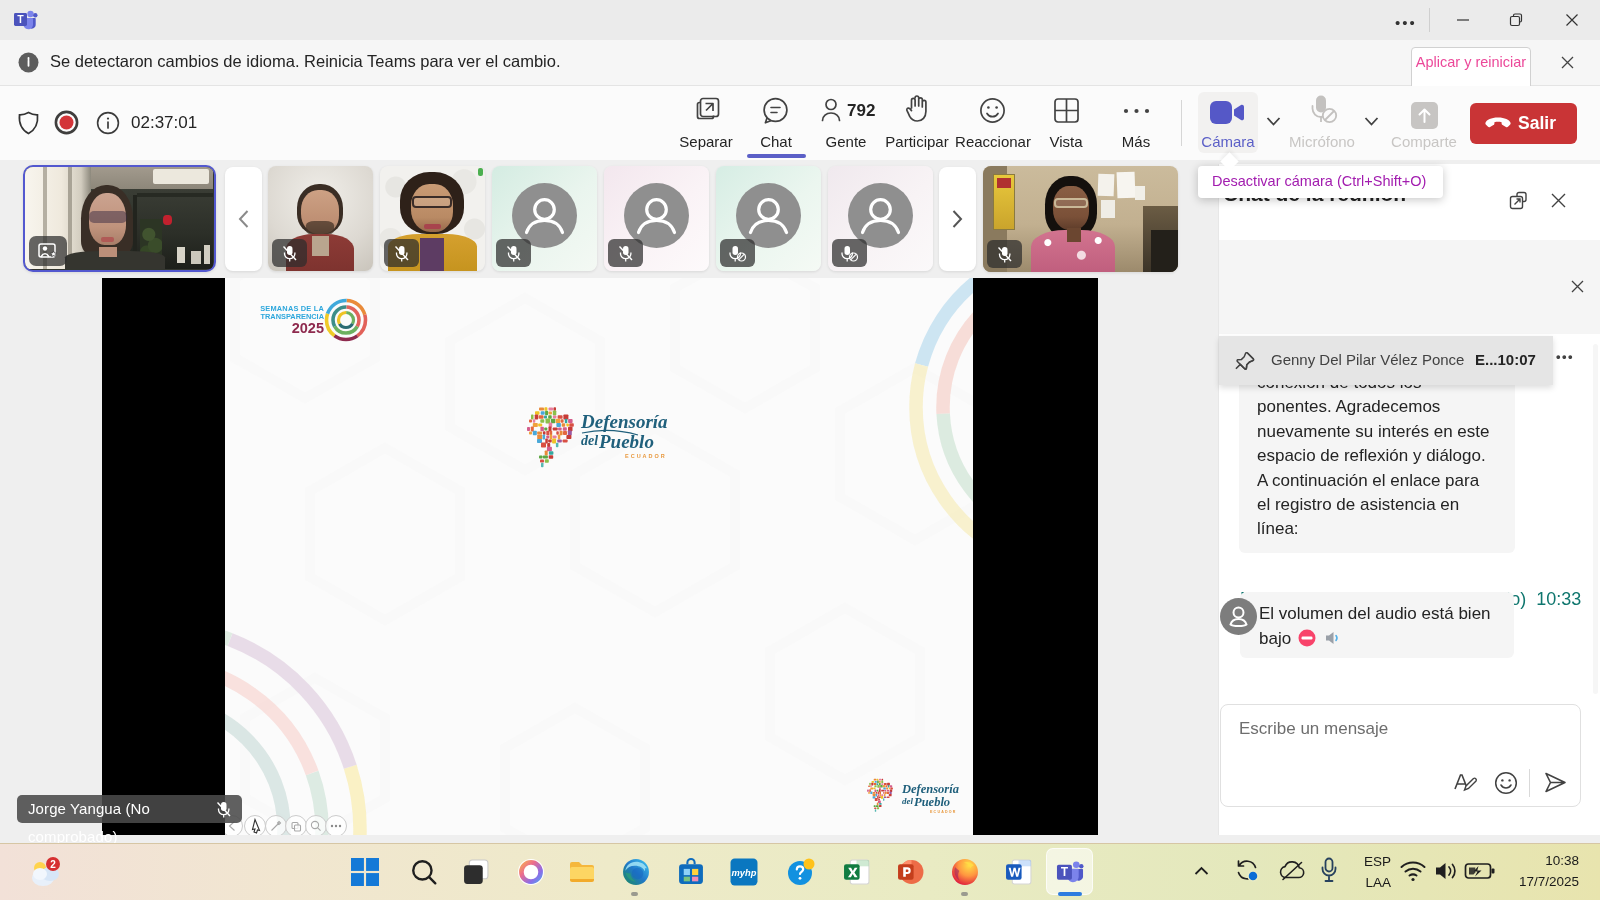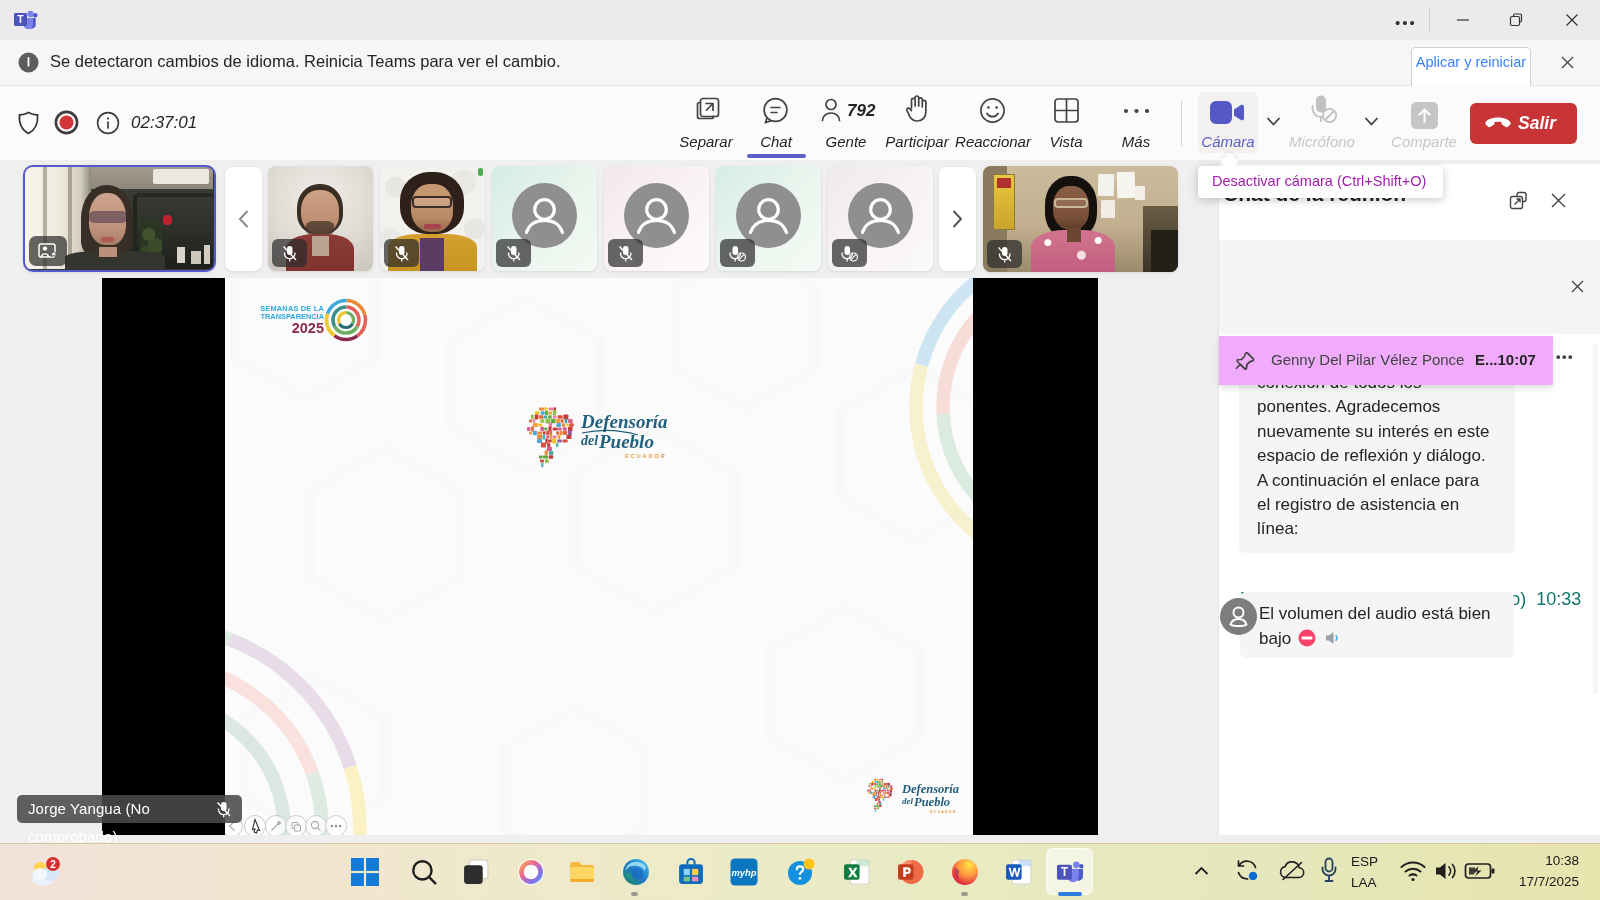--- a/index.html
+++ b/index.html
@@ -10,21 +10,21 @@
 
 #titlebar { left:0; top:0; width:1600px; height:40px; background:#ebebeb; }
 #titletext { left:48px; top:12px; font-size:15px; color:#1b1b1b; }
 .winctl { color:#444; }
 
 
 #notifbar { left:0; top:40px; width:1600px; height:46px; background:#f6f6f6; border-bottom:1px solid #e4e4e4; }
 
 
 #toolbarbg { left:0; top:86px; width:1600px; height:74px; background:#fbfbfb; }
-#toolbar { left:0; top:0; width:1600px; height:160px; background:transparent;font-style:italic; }
+#toolbar { left:0; top:0; width:1600px; height:160px; background:transparent; }
 
 
 #filmstrip { left:0; top:160px; width:1600px; height:118px; background:#efefef; }
 .tile { position:absolute; top:6px; height:106px; border-radius:8px; overflow:hidden; box-shadow:0 1px 3px rgba(0,0,0,0.10); }
 .micbadge { position:absolute; left:4px; bottom:4px; width:35px; height:28px; background:rgba(45,45,45,0.72); border-radius:6px; display:flex; align-items:center; justify-content:center; }
 
 
 #stage { left:102px; top:278px; width:996px; height:557px; background:#000; }
 #slide { position:absolute; left:123px; top:0; width:748px; height:557px; background:#fbfbfb; overflow:hidden; }
 #slidetitle { position:absolute; left:0; top:206px; width:748px; text-align:center; font-weight:bold; font-size:33.4px; line-height:40.6px; color:#29a9e1; letter-spacing:0px; }
@@ -66,21 +66,21 @@
       <path d="M2.5 2.5l11 11M13.5 2.5l-11 11" stroke="#333" stroke-width="1.2"></path>
     </svg>
 </div>
 
 <div class="abs" id="notifbar">
   <svg class="abs" style="left:18px;top:12px" width="21" height="21" viewBox="0 0 21 21">
       <circle cx="10.5" cy="10.5" r="10" fill="#5d5d5d"></circle>
       <path d="M10.5 8.6v5.2M10.5 5.8v1.4" stroke="#fff" stroke-width="1.8" stroke-linecap="round"></path>
     </svg>
   <div class="abs" style="left:50px;top:12px;font-size:16.5px;color:#242424">Se detectaron cambios de idioma. Reinicia Teams para ver el cambio.</div>
-  <div class="abs" style="left:1411px;top:7px;width:120px;height:47px;background:#fff;border:1px solid #d1d1d1;border-radius:4px;text-align:center;line-height:29px;font-size:14.5px;color:#3b82f6">Aplicar y reiniciar</div>
+  <div class="abs" style="left:1411px;top:7px;width:120px;height:47px;background:#fff;border:1px solid #d1d1d1;border-radius:4px;text-align:center;line-height:29px;font-size:14.5px;color:#ec4899">Aplicar y reiniciar</div>
   <svg class="abs" style="left:1560px;top:15px" width="15" height="15" viewBox="0 0 15 15">
       <path d="M2 2l11 11M13 2L2 13" stroke="#444" stroke-width="1.3"></path>
     </svg>
 </div>
 
 <div class="abs" id="toolbarbg"></div>
 <div class="abs" id="toolbar">
 
   <svg class="ticon" style="left:17px;top:111px" width="23" height="24" viewBox="0 0 23 24">
       <path d="M11.5 1.5c2.8 1.6 5.9 2.4 9 2.3.5 5.2.6 13.3-9 18.7-9.6-5.4-9.5-13.5-9-18.7 3.1.1 6.2-.7 9-2.3z" fill="none" stroke="#333" stroke-width="1.7"></path>
@@ -632,21 +632,21 @@
     </svg>
 
   <div class="abs" style="left:0;top:76px;width:382px;height:94px;background:#f5f5f5">
     <svg class="abs" style="left:351px;top:39px" width="15" height="15" viewBox="0 0 15 15">
         <path d="M2 2l11 11M13 2L2 13" stroke="#424242" stroke-width="1.3"></path>
       </svg>
   </div>
 
   <div class="abs" style="left:20px;top:196px;width:276px;background:#f5f5f5;border-radius:6px;padding:11px 18px;font-size:17px;line-height:24.4px;color:#242424">conexión de todos los ponentes. Agradecemos nuevamente su interés en este espacio de reflexión y diálogo. A continuación el enlace para el registro de asistencia en línea:</div>
 
-  <div class="abs" style="left:0;top:172px;width:334px;height:49px;background:#f0abfc;box-shadow:0 3px 6px rgba(0,0,0,0.13)">
+  <div class="abs" style="left:0;top:172px;width:334px;height:49px;background:#e5e5e5;box-shadow:0 3px 6px rgba(0,0,0,0.13)">
     <svg class="abs" style="left:16px;top:15px" width="20" height="20" viewBox="0 0 20 20">
         <path d="M12.2 1.8l6 6c.6.6.4 1.5-.3 1.8l-3.4 1.4-2.7 2.7-.4 3.6c-.1.8-1.1 1.1-1.7.5l-4.4-4.4-4.4 4.4" fill="none" stroke="#424242" stroke-width="1.5" stroke-linejoin="round"></path>
         <path d="M12.2 1.8l6 6c.6.6.4 1.5-.3 1.8l-3.4 1.4-2.7 2.7-.4 3.6c-.1.8-1.1 1.1-1.7.5l-7.3-7.3c-.6-.6-.3-1.6.5-1.7l3.6-.4 2.7-2.7 1.4-3.4c.3-.7 1.2-.9 1.8-.3z" fill="none" stroke="#424242" stroke-width="1.5" stroke-linejoin="round"></path>
       </svg>
     <div class="abs" style="left:52px;top:15px;font-size:15px;color:#424242">Genny Del Pilar Vélez Ponce</div>
     <div class="abs" style="left:256px;top:15px;font-size:15px;font-weight:bold;color:#242424">E...10:07</div>
     <div class="abs" style="left:337px;top:13px;font-size:13px;letter-spacing:1.5px;color:#424242;font-weight:bold">•••</div>
   </div>
   <div class="abs" style="left:374px;top:180px;width:5px;height:350px;background:#f6f6f6;border-radius:3px"></div>
 
@@ -662,20 +662,37 @@
           <path d="M12 6.5a4 4 0 010 5" fill="none" stroke="#55b1e8" stroke-width="1.6" stroke-linecap="round"></path>
         </svg>
     </div>
   </div>
   <svg class="abs" style="left:1px;top:434px" width="37" height="37" viewBox="0 0 37 37">
       <circle cx="18.5" cy="18.5" r="18.5" fill="#7d7d7d"></circle>
       <circle cx="18.5" cy="14.5" r="5" fill="none" stroke="#fff" stroke-width="2"></circle>
       <path d="M10.5 26.5c1-3.4 4-5.5 8-5.5s7 2.1 8 5.5c-2.3 2-13.7 2-16 0z" fill="none" stroke="#fff" stroke-width="2"></path>
     </svg>
 
+  <div class="abs" style="left:1px;top:540px;width:361px;height:103px;background:#fff;border:1px solid #e0e0e0;border-radius:8px">
+    <div class="abs" style="left:18px;top:14px;font-size:17px;color:#6e6e6e">Escribe un mensaje</div>
+    <svg class="abs" style="left:231px;top:64px" width="26" height="26" viewBox="0 0 26 26">
+        <path d="M3 20L8.5 6h1.5L15.5 20M5.3 15h7.9" fill="none" stroke="#424242" stroke-width="1.6"></path>
+        <path d="M21.5 9.5l-7.5 7.5-1.5 4 4-1.5 7.5-7.5a1.8 1.8 0 00-2.5-2.5z" fill="#fff" stroke="#424242" stroke-width="1.4"></path>
+      </svg>
+    <svg class="abs" style="left:273px;top:66px" width="24" height="24" viewBox="0 0 24 24">
+        <circle cx="12" cy="12" r="10.3" fill="none" stroke="#424242" stroke-width="1.5"></circle>
+        <circle cx="8.4" cy="9.4" r="1.2" fill="#424242"></circle>
+        <circle cx="15.6" cy="9.4" r="1.2" fill="#424242"></circle>
+        <path d="M7 14c1.1 1.8 2.8 2.9 5 2.9s3.9-1.1 5-2.9" fill="none" stroke="#424242" stroke-width="1.5" stroke-linecap="round"></path>
+      </svg>
+    <div class="abs" style="left:308px;top:64px;width:1px;height:28px;background:#d9d9d9"></div>
+    <svg class="abs" style="left:321px;top:64px" width="27" height="27" viewBox="0 0 27 27">
+        <path d="M4 4.5l19 9-19 9 4.5-9zM8.5 13.5H23" fill="none" stroke="#424242" stroke-width="1.6" stroke-linejoin="round"></path>
+      </svg>
+  </div>
 </div>
 
 <div class="abs" style="left:1198px;top:166px;width:245px;height:32px;background:#fff;border-radius:4px;box-shadow:0 2px 10px rgba(0,0,0,0.22);z-index:50"></div>
 <div class="abs" style="left:1223px;top:155px;width:13px;height:13px;background:#fff;transform:rotate(45deg);box-shadow:-2px -2px 4px rgba(0,0,0,0.06);z-index:51"></div>
 <div class="abs" style="left:1212px;top:173px;font-size:14.5px;color:#a21caf;z-index:52">Desactivar cámara (Ctrl+Shift+O)</div>
 
 <div class="abs" id="taskbar">
 
   <svg class="abs" style="left:28px;top:10px" width="36" height="36" viewBox="0 0 36 36">
     <circle cx="12" cy="14" r="6" fill="#ffd34d"></circle>
@@ -814,21 +831,21 @@
       <circle cx="19" cy="19" r="5" fill="#0a6cd6" stroke="#e9ebc4" stroke-width="1.5"></circle>
     </svg>
   <svg class="abs" style="left:1278px;top:16px" width="28" height="22" viewBox="0 0 28 22">
       <path d="M8 17.5a5.5 5.5 0 01-1-10.9 7.5 7.5 0 0114.3 1.2 4.8 4.8 0 01-1 9.7z" fill="none" stroke="#1f1f1f" stroke-width="1.6" stroke-linejoin="round"></path>
       <path d="M5 19.5L23.5 2.5" stroke="#1f1f1f" stroke-width="1.6" stroke-linecap="round"></path>
     </svg>
   <svg class="abs" style="left:1320px;top:13px" width="18" height="28" viewBox="0 0 18 28">
       <rect x="5.5" y="1.5" width="7" height="13" rx="3.5" fill="none" stroke="#27415e" stroke-width="1.8"></rect>
       <path d="M2.5 10.5v1.5a6.5 6.5 0 0013 0v-1.5M9 19.5V24M5.5 24h7" fill="none" stroke="#27415e" stroke-width="1.8" stroke-linecap="round"></path>
     </svg>
-  <div class="abs" style="left:1351px;top:7px;width:40px;text-align:left;font-size:13.5px;color:#1a1a1a;line-height:21px">ESP<br>LAA</div>
+  <div class="abs" style="left:1351px;top:7px;width:40px;text-align:right;font-size:13.5px;color:#1a1a1a;line-height:21px">ESP<br>LAA</div>
   <svg class="abs" style="left:1400px;top:16px" width="26" height="22" viewBox="0 0 26 22">
       <path d="M1.5 7A17 17 0 0124.5 7" fill="none" stroke="#1f1f1f" stroke-width="2" stroke-linecap="round"></path>
       <path d="M5.5 11.5a11.5 11.5 0 0115 0" fill="none" stroke="#1f1f1f" stroke-width="2" stroke-linecap="round"></path>
       <path d="M9.5 15.5a6.5 6.5 0 017 0" fill="none" stroke="#1f1f1f" stroke-width="2" stroke-linecap="round"></path>
       <circle cx="13" cy="19.5" r="1.6" fill="#1f1f1f"></circle>
     </svg>
   <svg class="abs" style="left:1434px;top:15px" width="26" height="24" viewBox="0 0 26 24">
       <path d="M2 8.5h4L11.5 4v16L6 15.5H2z" fill="#1f1f1f"></path>
       <path d="M15 8a6 6 0 010 8M18.5 5.5a10 10 0 010 13" fill="none" stroke="#1f1f1f" stroke-width="1.7" stroke-linecap="round"></path>
     </svg>

